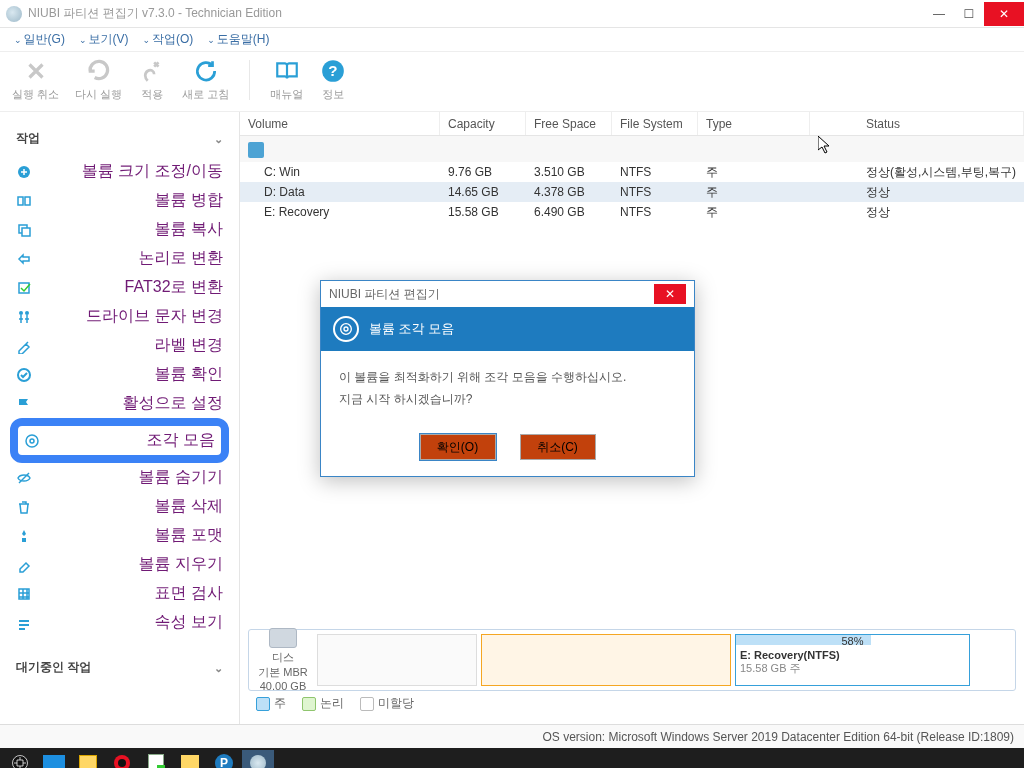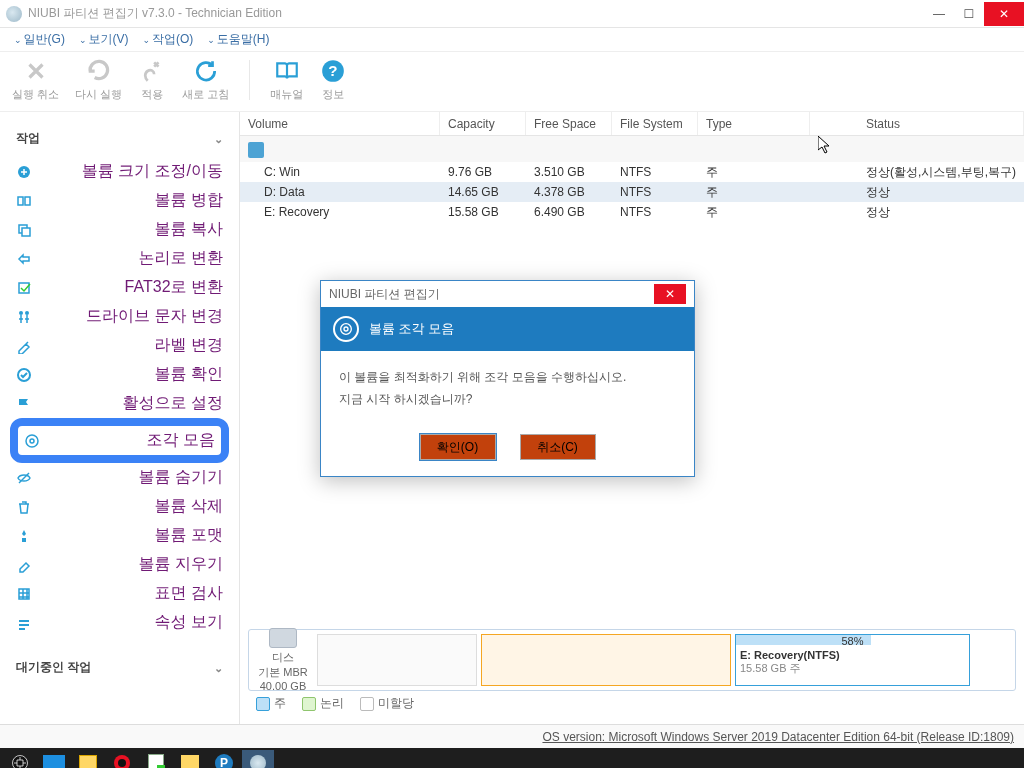--- a/index.html
+++ b/index.html
@@ -56,21 +56,21 @@
 .part .pname{font-weight:bold;color:#333;position:relative;z-index:1;margin-top:12px;}
 .part .psub{color:#888;position:relative;z-index:1;}
 .part .pct{position:absolute;top:0;left:50%;transform:translateX(-50%);font-size:11px;color:#333;z-index:2;}
 
 .legend { position:absolute; bottom:6px; left:8px; font-size:12px; color:#666; display:flex; gap:16px; align-items:center;}
 .legend .sw{width:14px;height:14px;border:1px solid #36a0da;background:#bde0f7;display:inline-block;vertical-align:middle;margin-right:4px;border-radius:2px;}
 .legend .sw.logi{background:#dff5d0;border-color:#8fc56e;}
 .legend .sw.un{background:#fff;border-color:#bbb;}
 
 
-.statusbar { height:24px; border-top:1px solid #ddd; display:flex; align-items:center; justify-content:flex-end; padding:0 10px; font-size:12px; color:#555; background:#f9f9f9;text-decoration:underline;}
+.statusbar { height:24px; border-top:1px solid #ddd; display:flex; align-items:center; justify-content:flex-end; padding:0 10px; font-size:12px; color:#555; background:#f9f9f9;}
 
 
 .taskbar { height:30px; background:#1e1e1e; display:flex; align-items:center; padding:0 4px; gap:2px;}
 .taskbar .tico{width:32px;height:26px;display:flex;align-items:center;justify-content:center;}
 
 
 .dialog { position:absolute; left:320px; top:280px; width:375px; background:#fff; border:1px solid #3a85c6; box-shadow:0 4px 20px rgba(0,0,0,.25); z-index:100;}
 .dialog .dlg-title{height:26px;background:#fff;display:flex;align-items:center;padding:0 8px;font-size:12px;color:#666;}
 .dialog .dlg-close{margin-left:auto;width:32px;height:20px;background:#e81123;color:#fff;display:flex;align-items:center;justify-content:center;font-size:12px;}
 .dialog .dlg-head{background:#1e7bbf;color:#fff;height:44px;display:flex;align-items:center;padding:0 12px;gap:10px;font-size:13px;}

